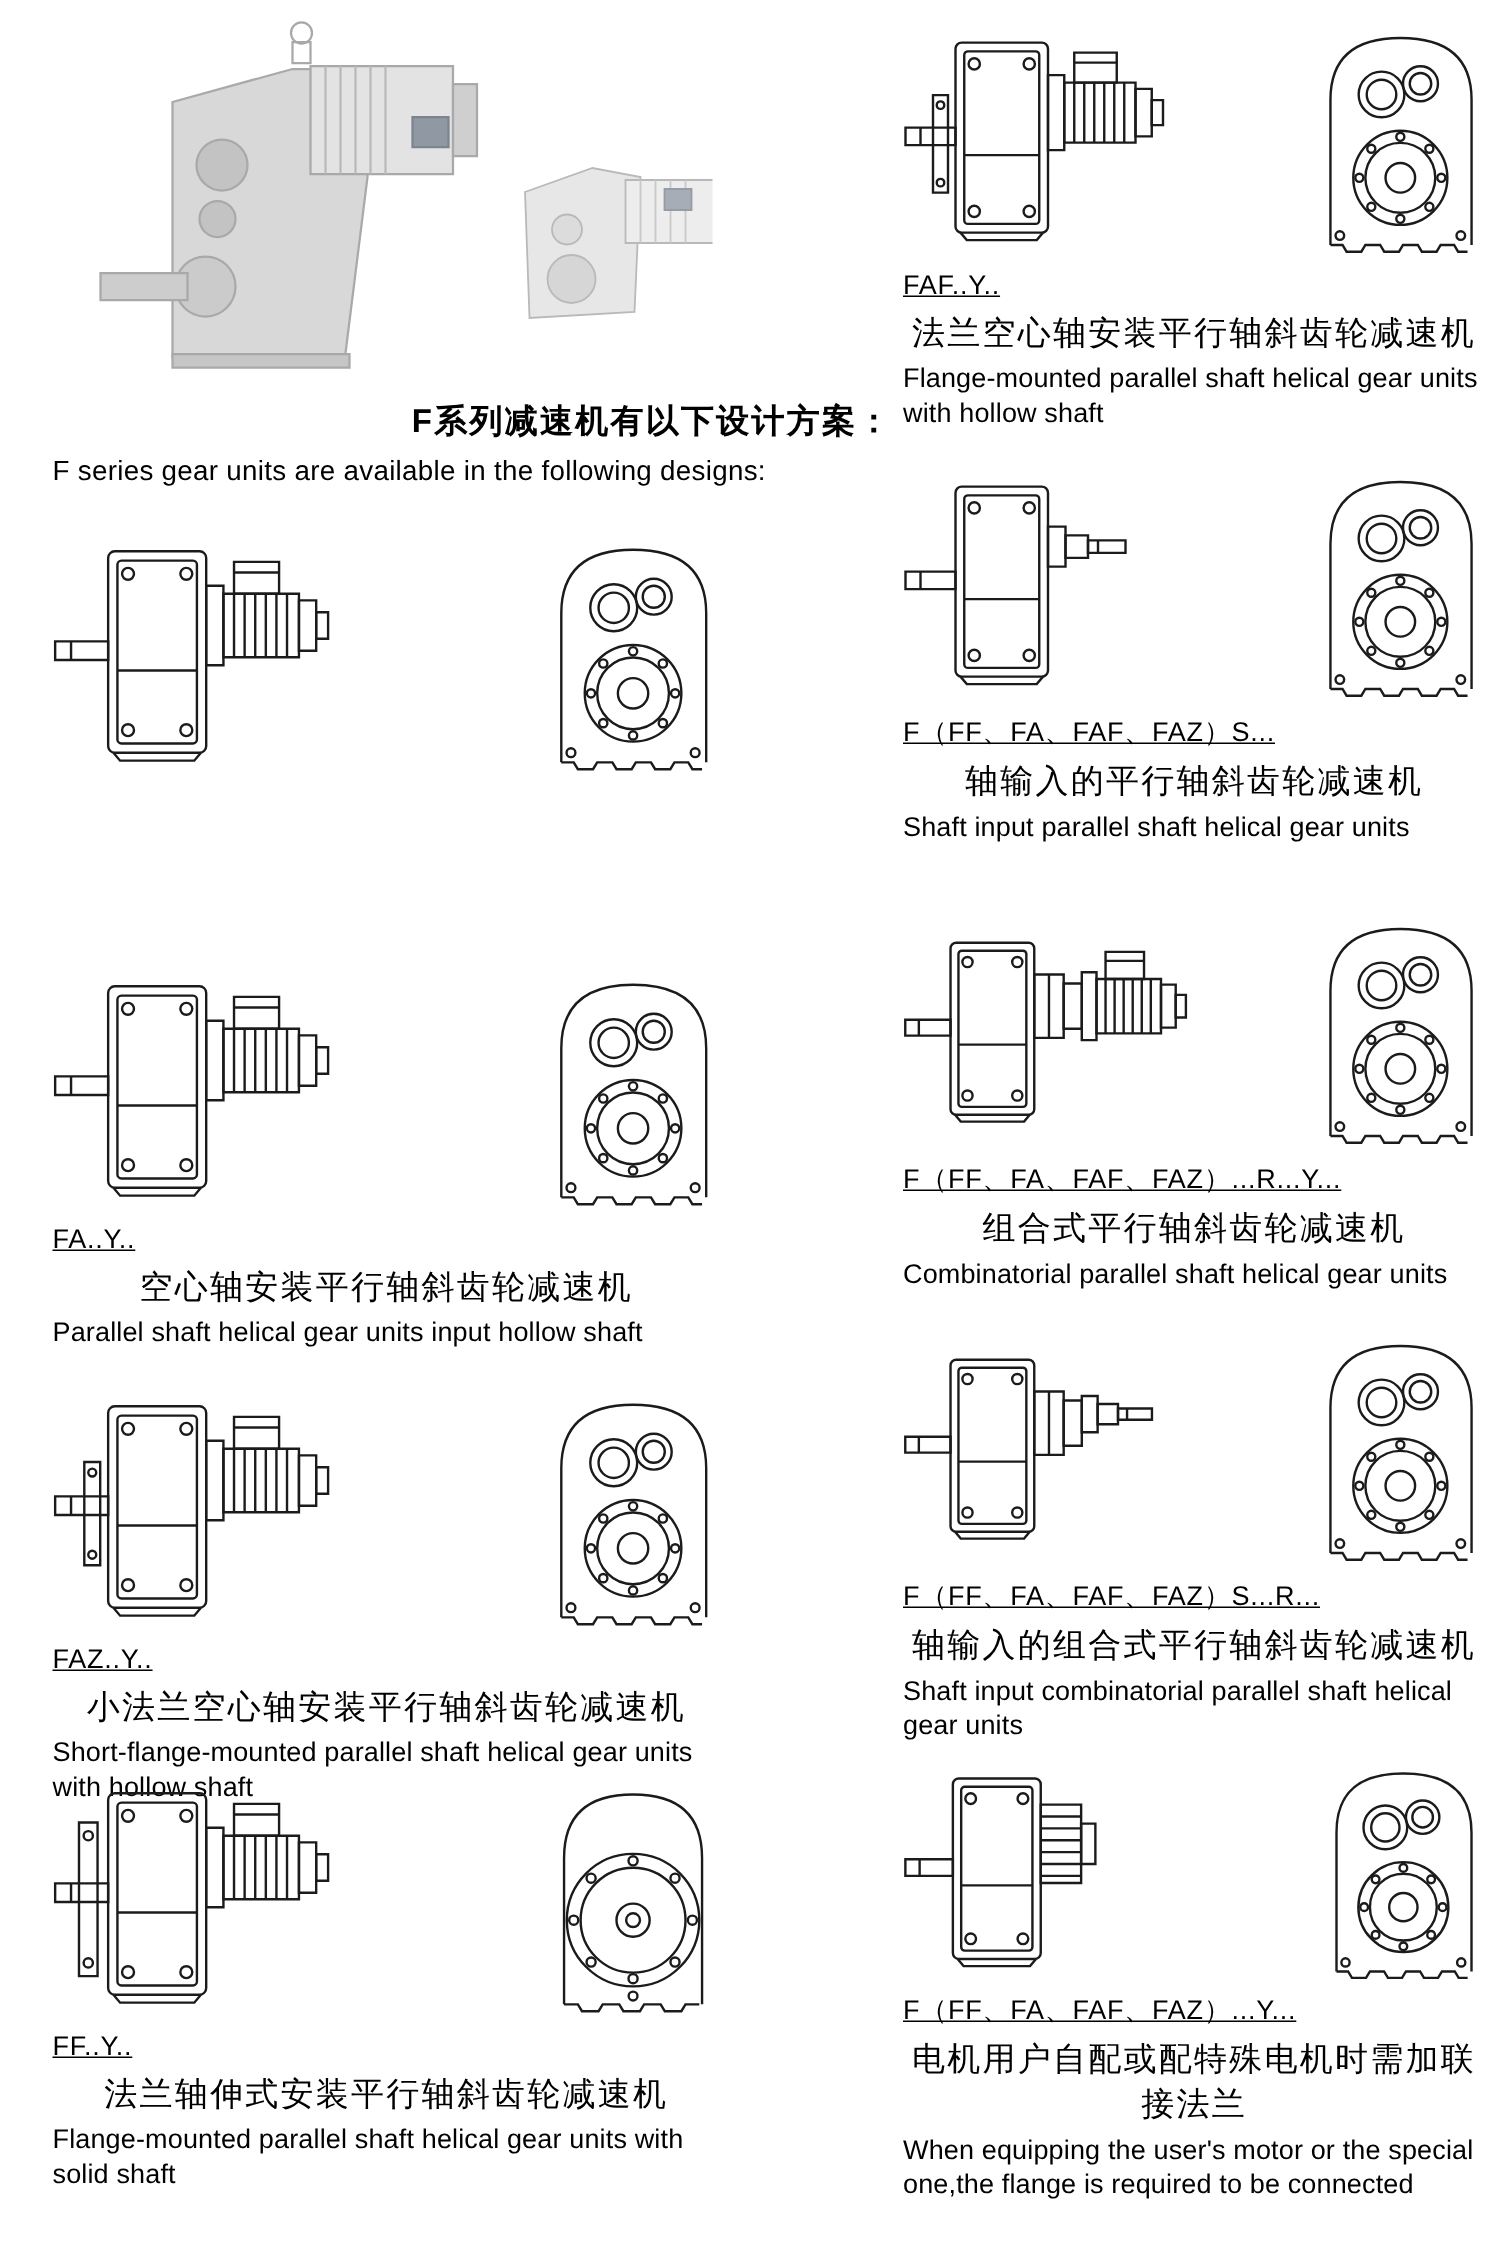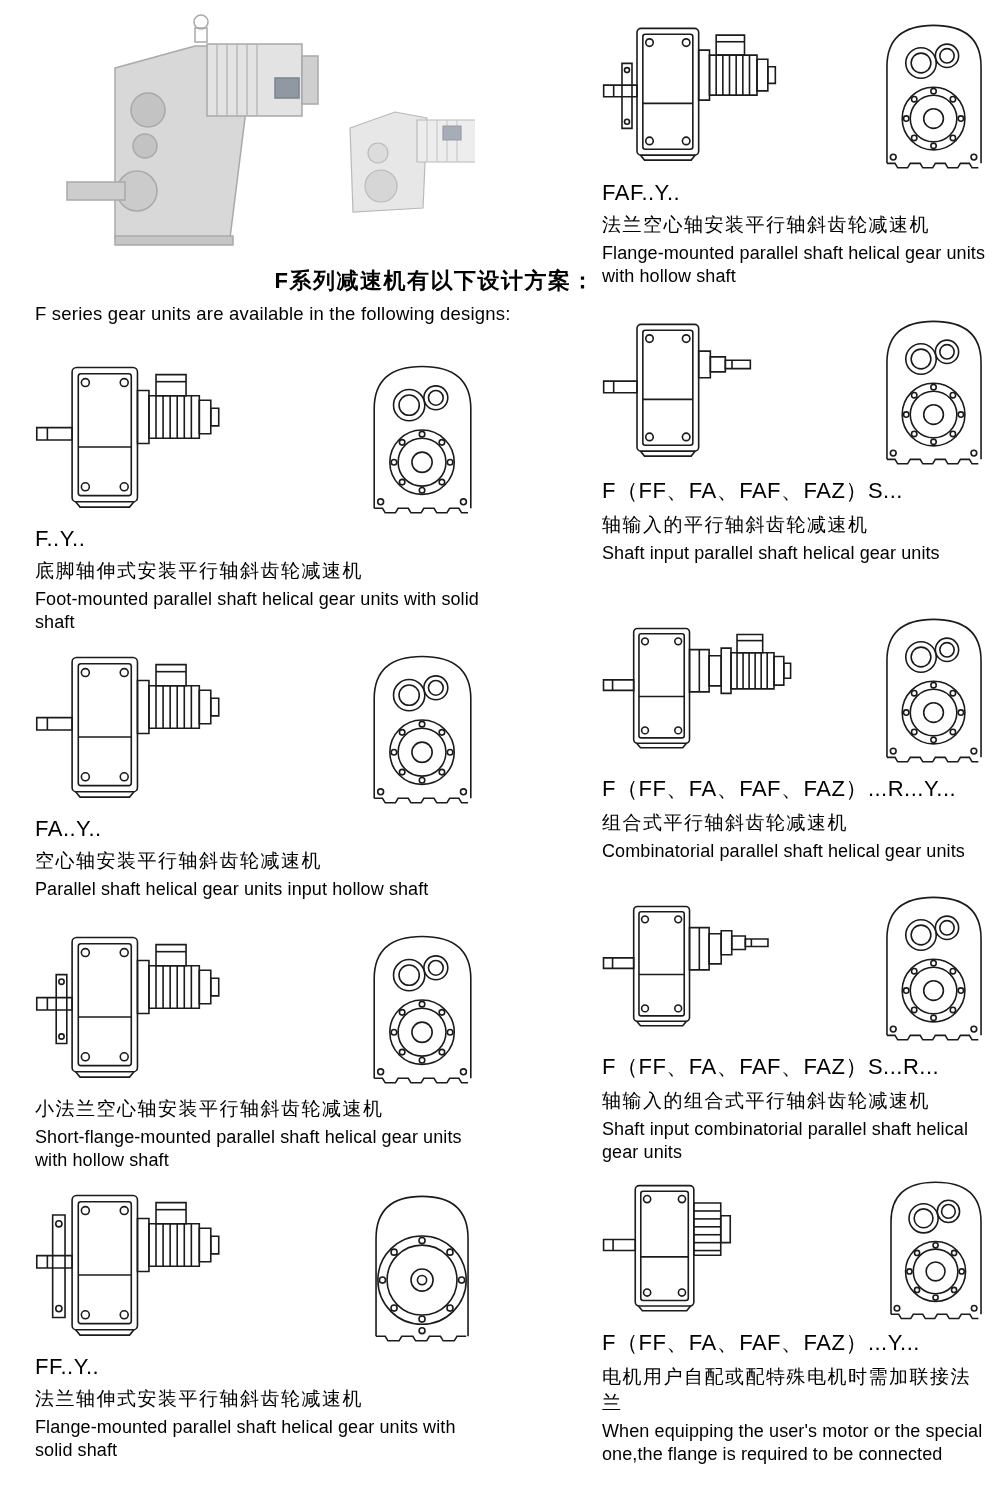--- a/index.html
+++ b/index.html
@@ -6,22 +6,22 @@
   html,body { background:#ffffff; }
   body { font-family:"Liberation Sans","DejaVu Sans",sans-serif; color:#000; }
   .page { position:relative; width:1000px; height:1505px; background:#fff; overflow:hidden; }
   .abs { position:absolute; }
   .heading-zh { font-size:22px; font-weight:bold; letter-spacing:1.5px;text-align:right; }
   .heading-en { font-size:18.5px; margin-top:7px; letter-spacing:.2px; }
   .section { position:absolute; }
   .drawrow { display:flex; justify-content:space-between; align-items:flex-start; }
   svg.draw { display:block; }
   .caption { margin-top:6px; }
-  .code { font-size:22px; letter-spacing:.5px; margin:2px 0 6px; }
-  .zh { font-size:19px; letter-spacing:1.5px; margin-bottom:4px; }
+  .code { font-size:18px; letter-spacing:.5px; margin:2px 0 6px;text-decoration:underline; }
+  .zh { font-size:22px; letter-spacing:1.5px; margin-bottom:4px;text-align:center; }
   .en { font-size:18px; line-height:1.28; letter-spacing:.1px; }
   line, path, rect, circle, ellipse { vector-effect: non-scaling-stroke; }
 </style>
 </head>
 <body>
 
 <svg width="0" height="0" style="position:absolute" aria-hidden="true">
   <defs>
 
     <g id="g-housing" fill="none" stroke="#1b1b1b" stroke-width="1.6">
@@ -176,25 +176,20 @@
   <div class="section" style="left:35px; top:352px; width:445px;">
     <div class="drawrow">
       <svg class="draw" viewBox="0 0 240 175" width="212" height="168">
         <use href="#g-housing"></use>
           <use href="#g-motor"></use>
       </svg>
       <svg class="draw" viewBox="0 0 125 175" width="115" height="168">
         <use href="#g-front"></use>
       </svg>
     </div>
-    <div class="caption">
-      <div class="code">F..Y..</div>
-      <div class="zh">底脚轴伸式安装平行轴斜齿轮减速机</div>
-      <div class="en">Foot-mounted parallel shaft helical gear units with solid shaft</div>
-    </div>
   </div>
 
   <div class="section" style="left:35px; top:642px; width:445px;">
     <div class="drawrow">
       <svg class="draw" viewBox="0 0 240 175" width="212" height="168">
         <use href="#g-housing"></use>
           <use href="#g-motor"></use>
       </svg>
       <svg class="draw" viewBox="0 0 125 175" width="115" height="168">
         <use href="#g-front"></use>
@@ -212,20 +207,21 @@
       <svg class="draw" viewBox="0 0 240 175" width="212" height="168">
         <use href="#g-housing"></use>
           <use href="#g-motor"></use>
           <use href="#g-flange-small"></use>
       </svg>
       <svg class="draw" viewBox="0 0 125 175" width="115" height="168">
         <use href="#g-front"></use>
       </svg>
     </div>
     <div class="caption">
+      <div class="code">FAZ..Y..</div>
       <div class="zh">小法兰空心轴安装平行轴斜齿轮减速机</div>
       <div class="en">Short-flange-mounted parallel shaft helical gear units with hollow shaft</div>
     </div>
   </div>
 
   <div class="section" style="left:35px; top:1180px; width:445px;">
     <div class="drawrow">
       <svg class="draw" viewBox="0 0 240 175" width="212" height="168">
         <use href="#g-housing"></use>
           <use href="#g-motor"></use>

